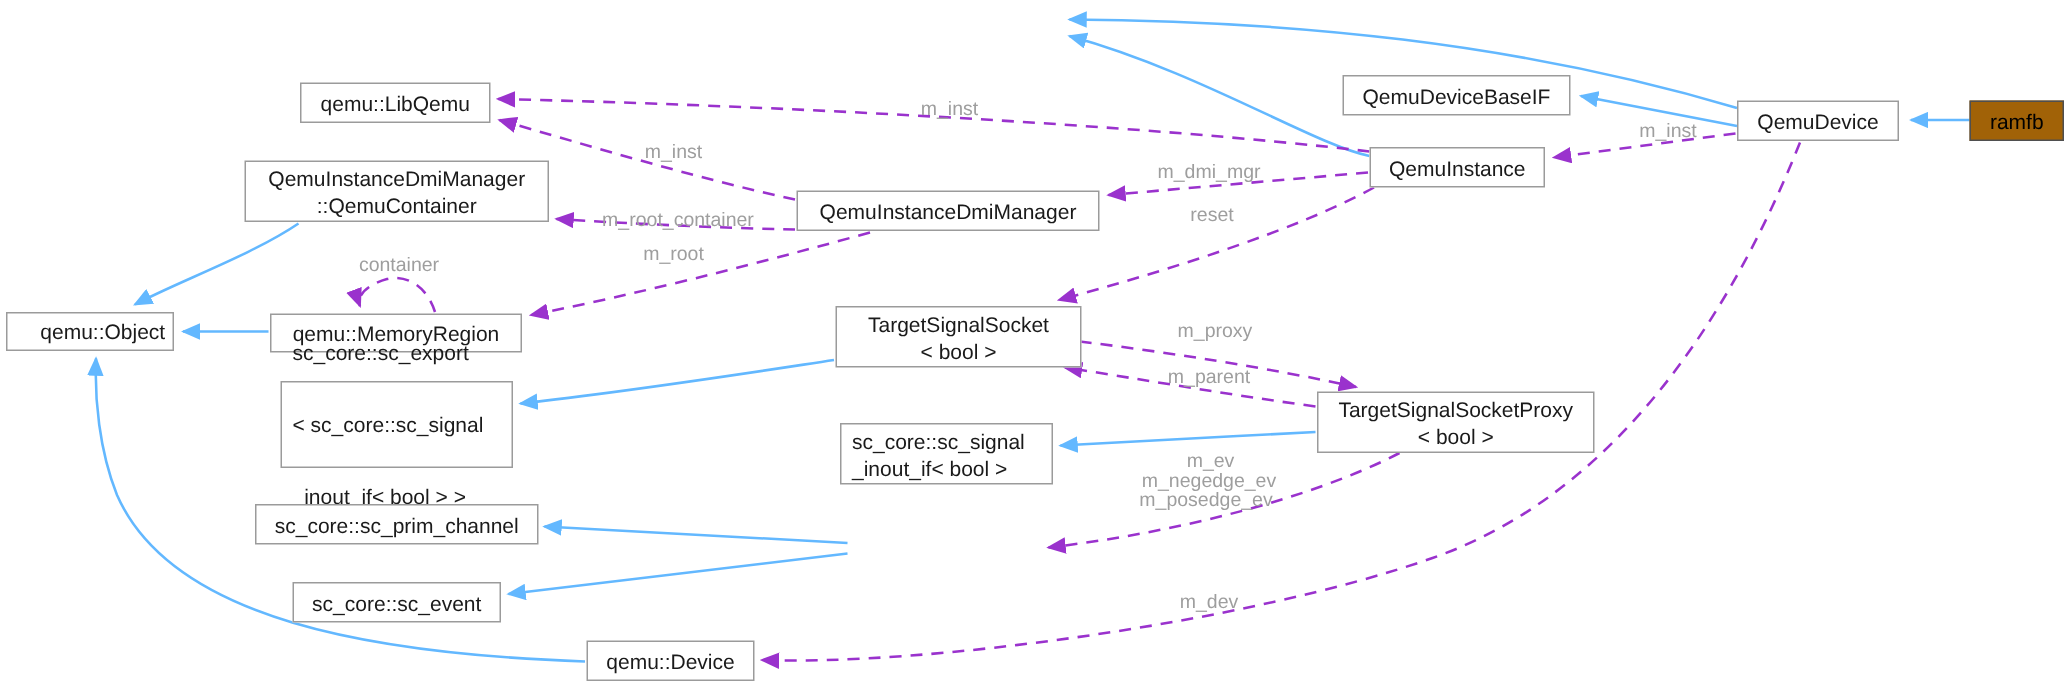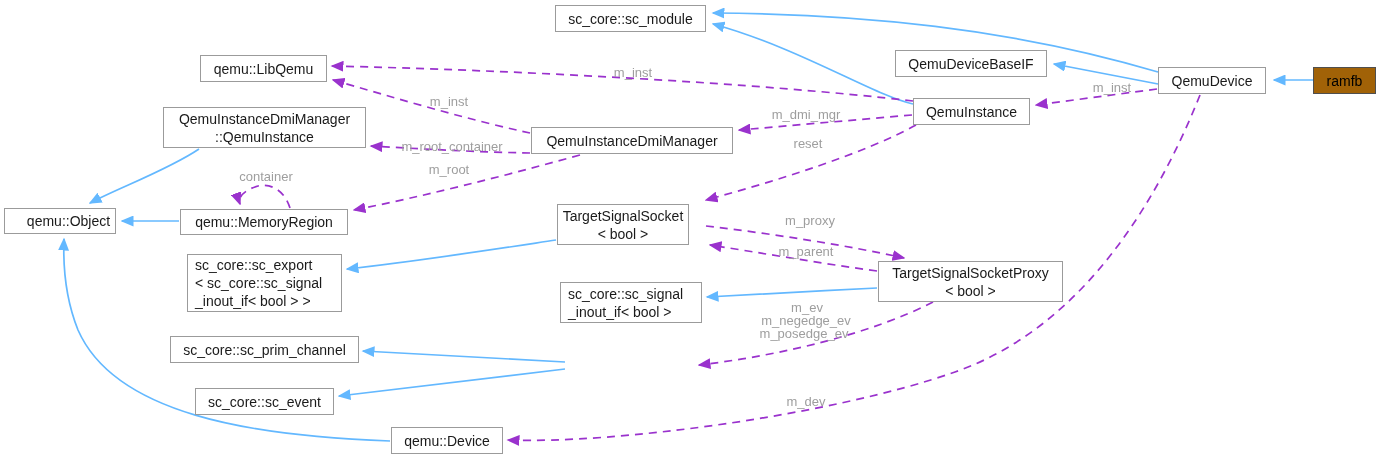--- a/index.html
+++ b/index.html
@@ -60,56 +60,53 @@
       <text x="810" y="220" text-anchor="middle" dy="0.35em" class="edge-label">m_proxy</text>
       <path d="M877,271 C818,263 762,253 710,245" class="edge usage" marker-end="url(#arrow-usage)"></path>
       <text x="806" y="251" text-anchor="middle" dy="0.35em" class="edge-label">m_parent</text>
       <path d="M933,302 C875,332 785,355 699,365" class="edge usage" marker-end="url(#arrow-usage)"></path>
       <text x="807" y="307" text-anchor="middle" dy="0.35em" class="edge-label">m_ev</text>
       <text x="806" y="320" text-anchor="middle" dy="0.35em" class="edge-label">m_negedge_ev</text>
       <text x="804" y="333" text-anchor="middle" dy="0.35em" class="edge-label">m_posedge_ev</text>
       <path d="M1200,95 C1152,215 1075,330 955,372 C830,416 612,444 508,440" class="edge usage" marker-end="url(#arrow-usage)"></path>
       <text x="806" y="401" text-anchor="middle" dy="0.35em" class="edge-label">m_dev</text>
     </svg>
-    <div class="node" style="left: 555px; top: 5px; width: 151px; height: 27px;">
-      <div>sc_core::sc_module</div>
-    </div>
     <div class="node" style="left: 200px; top: 55px; width: 127px; height: 27px; text-align: center;">
       <div>qemu::LibQemu</div>
     </div>
     <div class="node" style="left: 1158px; top: 67px; width: 108px; height: 27px;">
       <div>QemuDevice</div>
     </div>
     <div class="node" style="left: 895px; top: 50px; width: 152px; height: 27px;">
       <div>QemuDeviceBaseIF</div>
     </div>
     <div class="node selected" style="left: 1313px; top: 67px; width: 63px; height: 27px;">
       <div>ramfb</div>
     </div>
     <div class="node" style="left: 913px; top: 98px; width: 117px; height: 27px;">
       <div>QemuInstance</div>
     </div>
     <div class="node" style="left: 163px; top: 107px; width: 203px; height: 41px;">
       <div>QemuInstanceDmiManager</div>
-      <div>::QemuInstance</div>
+      <div>::QemuContainer</div>
     </div>
     <div class="node" style="left: 531px; top: 127px; width: 202px; height: 27px;">
       <div>QemuInstanceDmiManager</div>
     </div>
     <div class="node" style="left: 4px; top: 208px; width: 112px; height: 26px; padding-left: 17px;">
       <div>qemu::Object</div>
     </div>
     <div class="node" style="left: 180px; top: 209px; width: 168px; height: 26px;">
       <div>qemu::MemoryRegion</div>
     </div>
-    <div class="node" style="left: 557px; top: 204px; width: 132px; height: 41px;">
+    <div class="node" style="left: 557px; top: 204px; width: 164px; height: 41px;">
       <div>TargetSignalSocket</div>
       <div>&lt; bool &gt;</div>
     </div>
-    <div class="node align-left" style="left: 187px; top: 254px; width: 155px; height: 58px;">
+    <div class="node align-left" style="left: 187px; top: 254px; width: 155px; height: 58px; gap: 30px;">
       <div>sc_core::sc_export</div>
       <div>&lt; sc_core::sc_signal</div>
       <div>_inout_if&lt; bool  &gt; &gt;</div>
     </div>
     <div class="node align-left" style="left: 560px; top: 282px; width: 142px; height: 41px;">
       <div>sc_core::sc_signal</div>
       <div>_inout_if&lt; bool &gt;</div>
     </div>
     <div class="node" style="left: 878px; top: 261px; width: 185px; height: 41px;">
       <div>TargetSignalSocketProxy</div>

